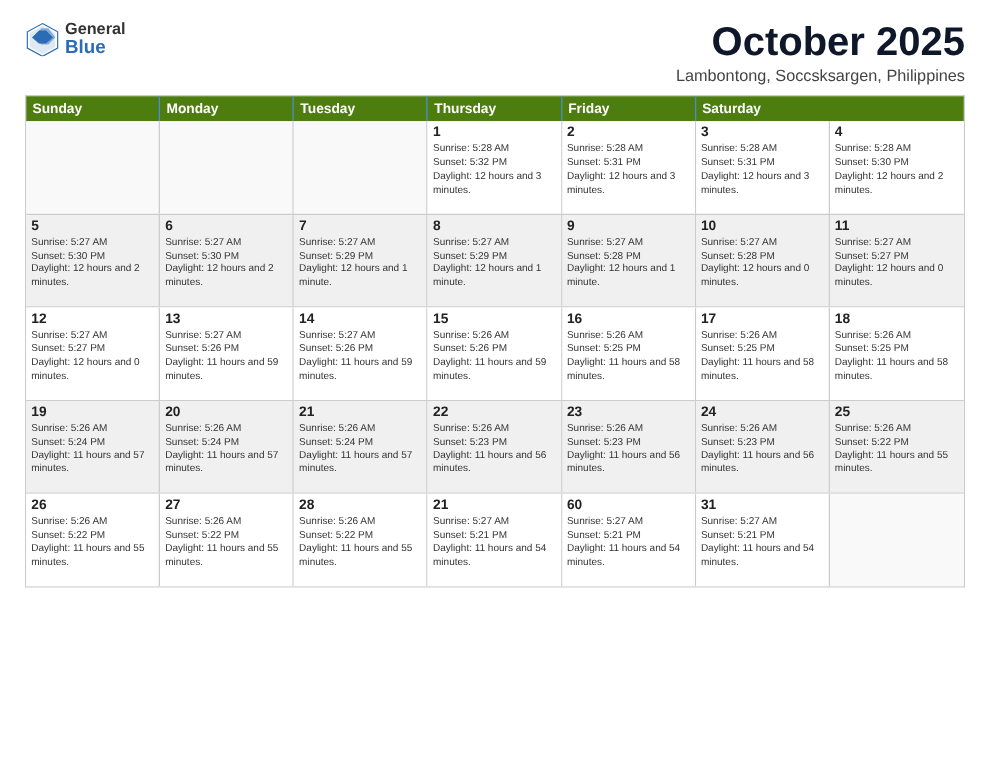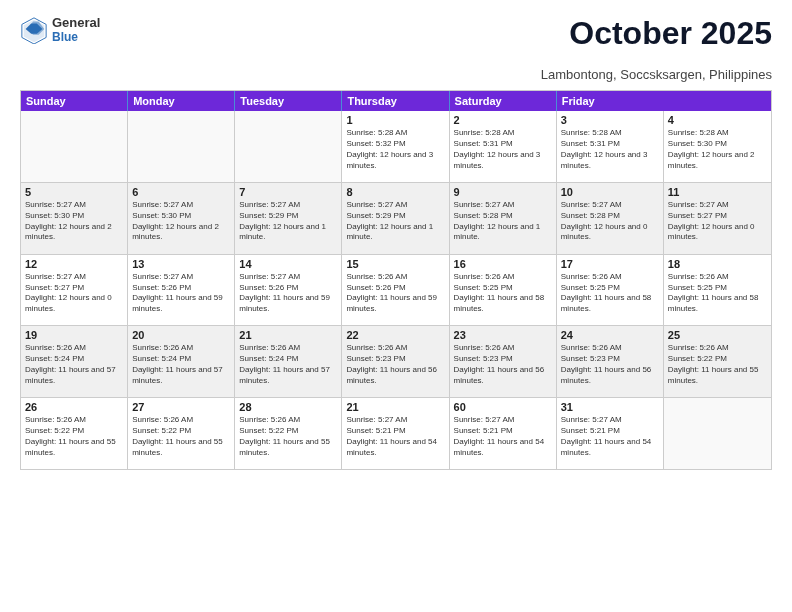--- a/index.html
+++ b/index.html
@@ -32,52 +32,52 @@
       display: flex;
       flex-direction: column;
       line-height: 1.1;
     }
     .logo-general {
       font-size: 13px;
       font-weight: bold;
       color: #333;
     }
     .logo-blue {
-      font-size: 12px;
+      font-size: 15px;
       font-weight: bold;
       color: #2a6db5;
     }
     .logo-icon {
       width: 28px;
       height: 28px;
     }
     .title-block {
       text-align: right;
     }
     .month-title {
       font-size: 32px;
       font-weight: bold;
       color: #0f172a;
       line-height: 1.1;
     }
     .location {
       font-size: 13px;
       color: #444;
-      margin-top: 16px;
+      margin-top: 2px;
     }
     .calendar {
       flex: 1;
       display: flex;
       flex-direction: column;
       border: 1px solid #ccc;
     }
     .cal-header {
       display: grid;
       grid-template-columns: repeat(7, 1fr);
-      background: #6d28d9;
+      background: #4d7c0f;
     }
     .cal-header-cell {
       color: #fff;
       font-size: 11px;
       font-weight: bold;
       padding: 4px 5px;
       text-align: left;
       border-right: 1px solid #4a8dd5;
     }
     .cal-header-cell:last-child { border-right: none; }
@@ -138,22 +138,22 @@
       <div class="location">Lambontong, Soccsksargen, Philippines</div>
     </div>
   </div>
 
   <div class="calendar">
     <div class="cal-header">
     <div class="cal-header-cell">Sunday</div>
         <div class="cal-header-cell">Monday</div>
         <div class="cal-header-cell">Tuesday</div>
         <div class="cal-header-cell">Thursday</div>
+        <div class="cal-header-cell">Friday</div>
         <div class="cal-header-cell">Saturday</div>
-        <div class="cal-header-cell">Friday</div>
       </div>
     <div class="cal-body">
     <div class="cal-row">
           <div class="cal-cell empty"></div>
           <div class="cal-cell empty"></div>
           <div class="cal-cell empty"></div>
           <div class="cal-cell">
             <div class="day-num">1</div>
             <div class="cell-info" style="white-space: pre-line;">Sunrise: 5:28 AM
 Sunset: 5:32 PM

